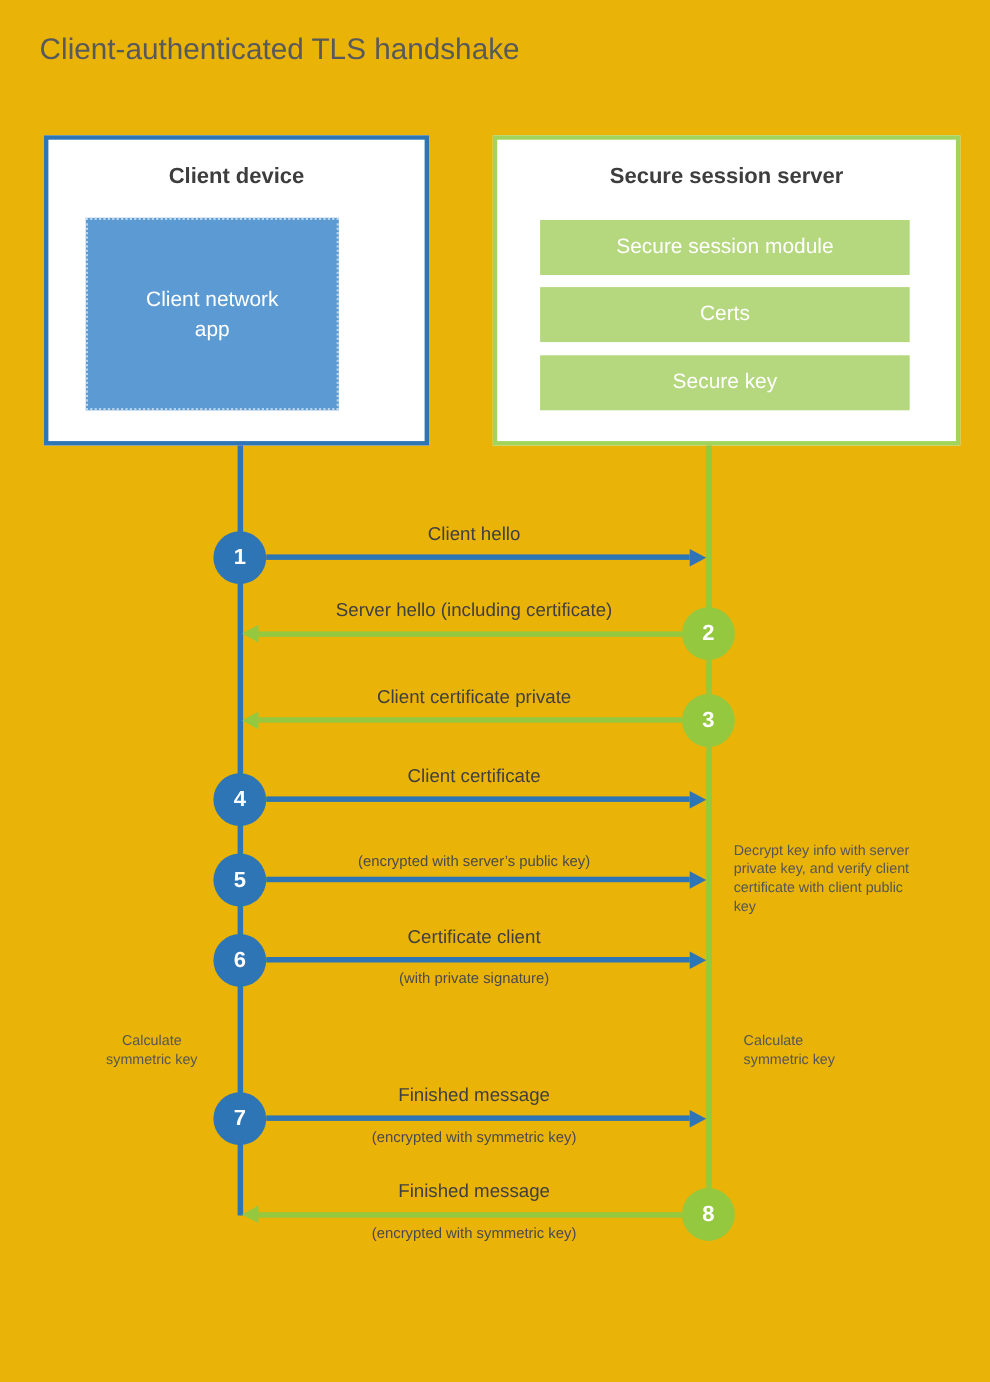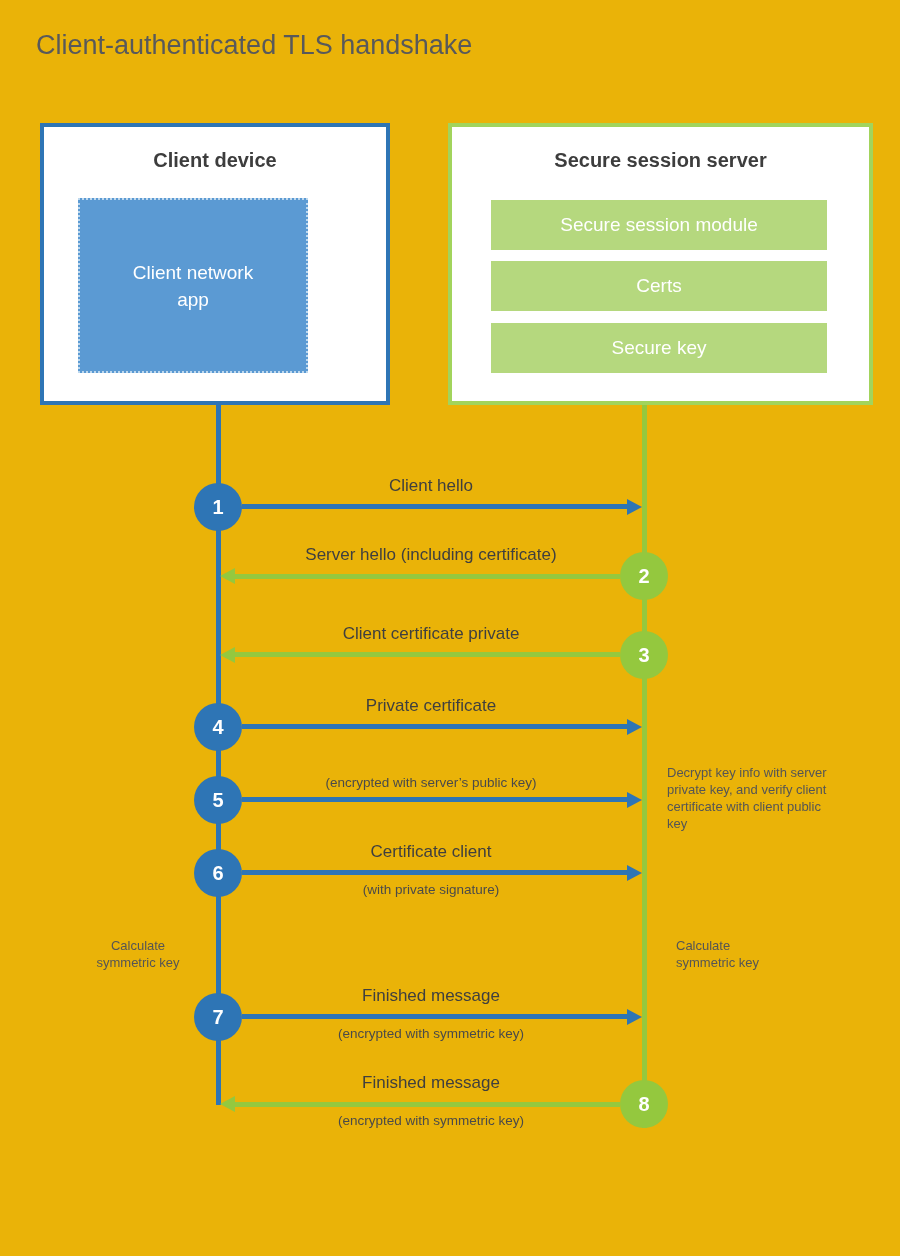--- a/index.html
+++ b/index.html
@@ -105,21 +105,21 @@
       <span>2</span>
     </div>
 
   <div class="msg-label" style="top:624px">Client certificate private</div>
   <div class="shaft green" style="top:652px"></div>
   <div class="head left" style="top:647px"></div>
   <div class="step green" style="top:631px">
       <span>3</span>
     </div>
 
-  <div class="msg-label" style="top:696px">Private certificate</div>
+  <div class="msg-label" style="top:696px">Client certificate</div>
   <div class="shaft blue" style="top:724px"></div>
   <div class="head right" style="top:719px"></div>
   <div class="step blue" style="top:703px">
       <span>4</span>
     </div>
 
   <div class="shaft blue" style="top:797px"></div>
   <div class="head right" style="top:792px"></div>
   <div class="step blue" style="top:776px">
       <span>5</span>

